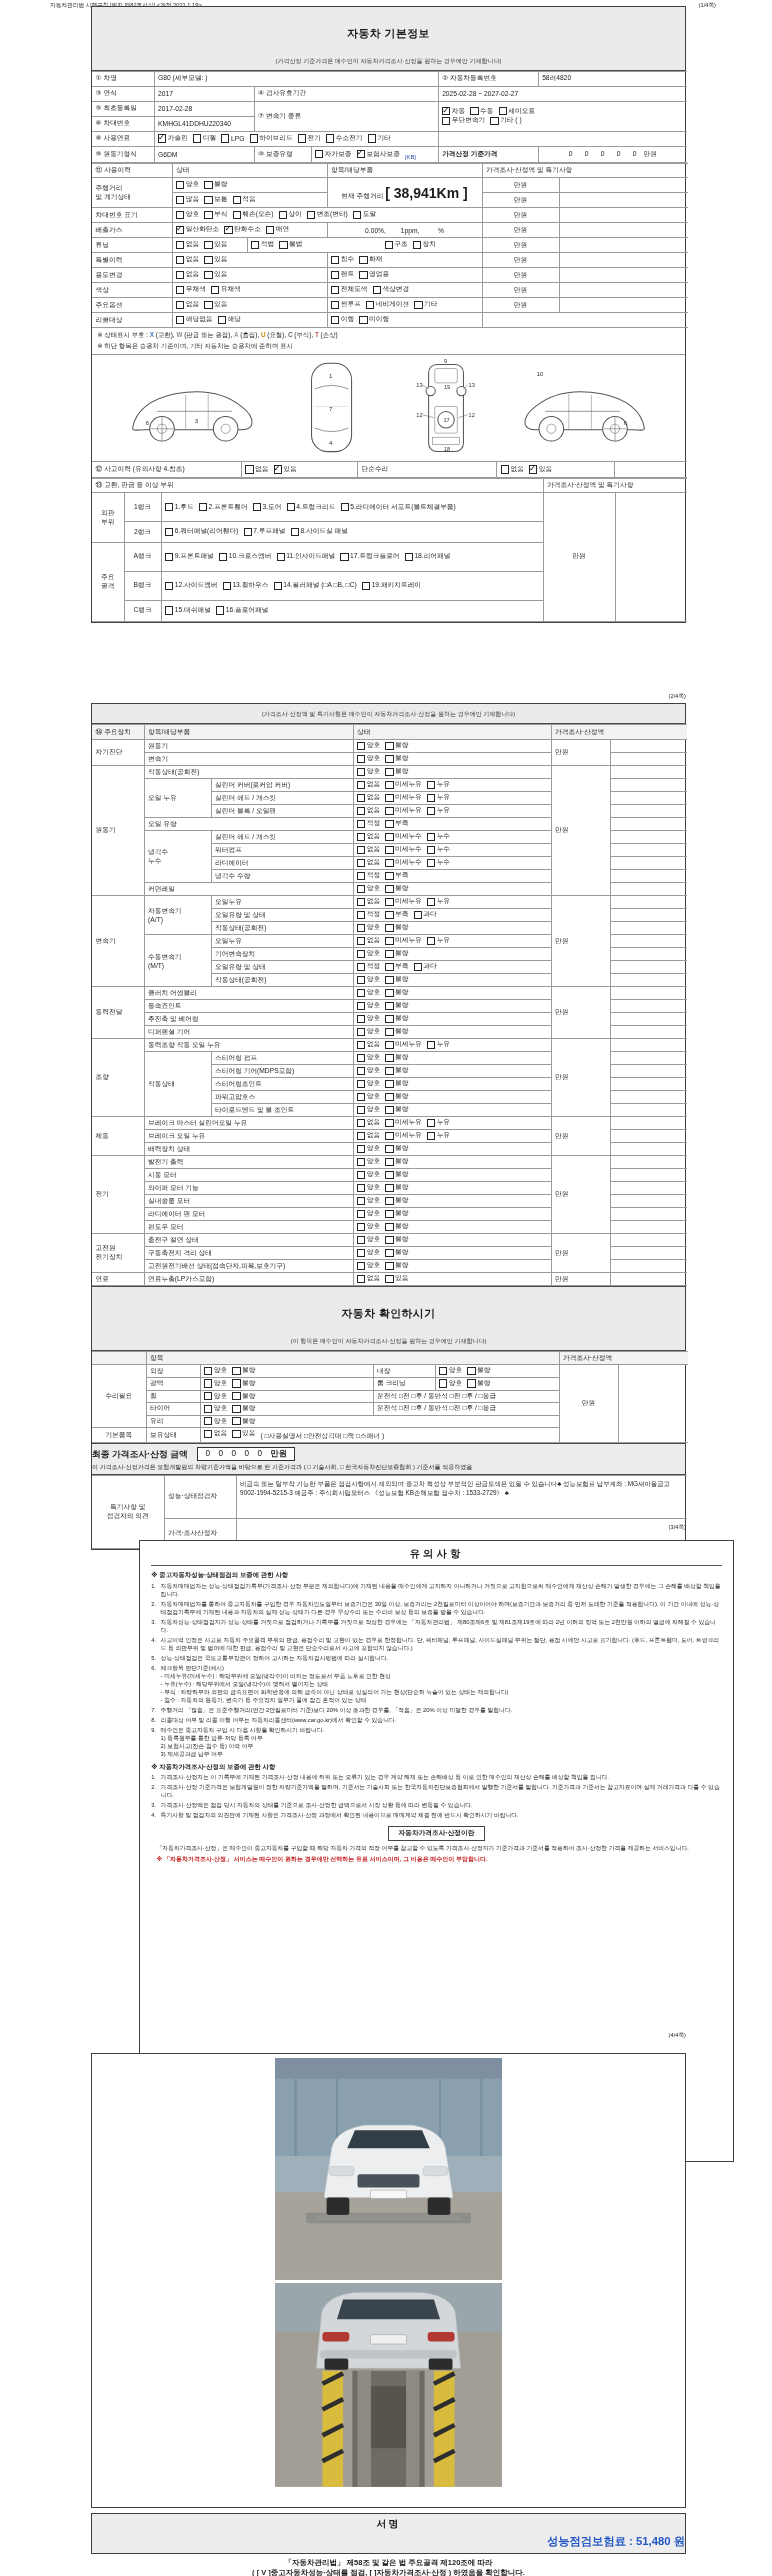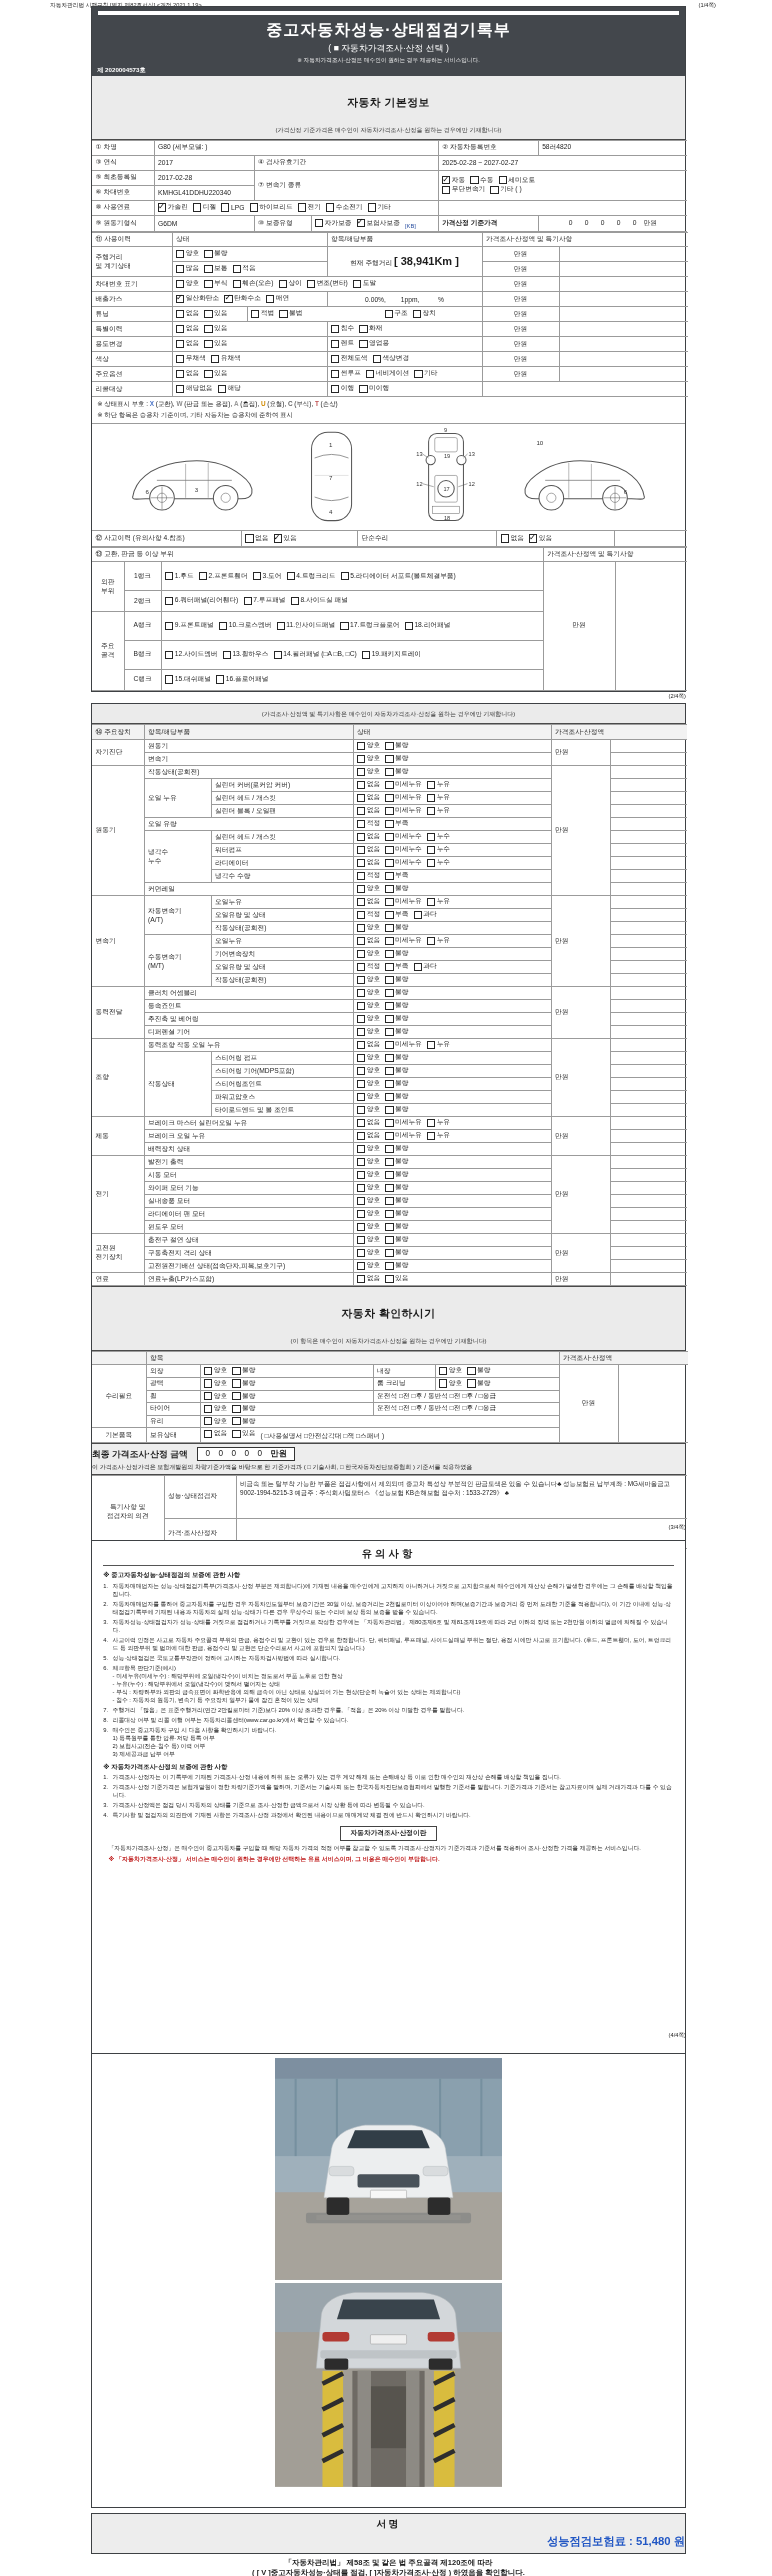--- a/index.html
+++ b/index.html
@@ -25,21 +25,21 @@
   table.t{border-collapse:collapse;table-layout:fixed;width:595px;font-size:6.7px;}
   table.t td,table.t th{border:0.5px solid #9b9b9b;padding:1px 3.6px;box-sizing:border-box;font-weight:normal;text-align:left;vertical-align:middle;overflow:hidden;}
   table.t tr>td:first-child,table.t tr>th:first-child{border-left:none;}
   table.t tr>td:last-child,table.t tr>th:last-child{border-right:none;}
   .pl{white-space:pre-line;}
   .pre{white-space:pre;}
   .ctr{text-align:center !important;}
   .cb{width:6.2px;height:6.2px;border:1px solid #262626;display:inline-block;flex:none;background:#fff;position:relative;margin-right:1.5px;}
   .cb.on::after{content:"✓";position:absolute;left:-1px;top:-3.6px;font-size:8.2px;font-weight:bold;color:#111;}
   .opt{display:inline-flex;align-items:center;margin-right:5.2px;white-space:nowrap;}
-  .mileage-val{font-size:11px;font-weight:bold;}
+  .mileage-val{font-size:14px;font-weight:bold;}
   .legendline{font-size:6.4px;padding:3.1px 5.2px 1px;}
   .legendline2{font-size:6.4px;padding:1px 5.2px 3.1px;}
   .diagrams{border-top:0.5px solid #9b9b9b;height:106px;display:flex;align-items:center;justify-content:space-around;padding:0 15.5px;}
   svg text{font-family:"Liberation Sans",sans-serif;}
   .dg{text-align:center;white-space:pre-line;}
   .ds{text-align:left;white-space:pre-line;}
   .dp{text-align:center;}
   .notice-box{padding:6.2px 11.3px;box-sizing:border-box;overflow:hidden;height:100%;}
   .notice-title{text-align:center;font-size:10.3px;font-weight:bold;letter-spacing:3.1px;border-bottom:0.8px solid #555;padding-bottom:4.1px;margin-bottom:5.2px;}
   .nhead{font-weight:bold;font-size:6.4px;margin:4.1px 0 2.1px;}
@@ -62,27 +62,20 @@
 </style>
 </head>
 <body>
 
 <div class="abs topmeta">
   <span>자동차관리법 시행규칙 [별지 제82호서식] &lt;개정 2021.1.19&gt;</span>
   <span>(1/4쪽)</span>
 </div>
 
 <div class="abs doc secbox" style="top:6.2px;">
-  <div class="titleblock">
-    <div class="stripe"></div>
-    <div class="tb-title">중고자동차성능·상태점검기록부</div>
-    <div class="tb-sub">( ■ 자동차가격조사·산정 선택 )</div>
-    <div class="tb-note">※ 자동차가격조사·산정은 매수인이 원하는 경우 제공하는 서비스입니다.</div>
-    <div class="tb-docno">제 2020004573호</div>
-  </div>
 
   <div class="band">
     <h2>자동차 기본정보</h2>
     <div class="sub">(가격산정 기준가격은 매수인이 자동차가격조사·산정을 원하는 경우에만 기재합니다)</div>
   </div>
   <table class="t">
     <colgroup>
         <col style="width:62px">
         <col style="width:100px">
         <col style="width:57px">
@@ -1264,21 +1257,21 @@
     <tr style="height:30px">
       <td class="pl">가격·조사산정자</td>
       <td></td>
     </tr>
   </tbody>
     </table>
 </div>
 
 <div class="abs mark" style="top:1524px;">(3/4쪽)</div>
 
-<div class="abs doc secbox" style="top:1540px;height:622px;">
+<div class="abs doc secbox" style="top:1540px;height:622px;margin-left:48px;">
   <div class="notice-box">
     <div class="notice-title">유의사항</div>
     <div class="nhead">※ 중고자동차성능·상태점검의 보증에 관한 사항</div>
     <div id="perf-items">
         <div class="nitem">
           <span class="nnum">1.</span>
           <span class="ntext">자동차매매업자는 성능·상태점검기록부(가격조사·산정 부분은 제외합니다)에 기재된 내용을 매수인에게 고지하지 아니하거나 거짓으로 고지함으로써 매수인에게 재산상 손해가 발생한 경우에는 그 손해를 배상할 책임을 집니다.</span>
         </div>
         <div class="nitem">
           <span class="nnum">2.</span>

